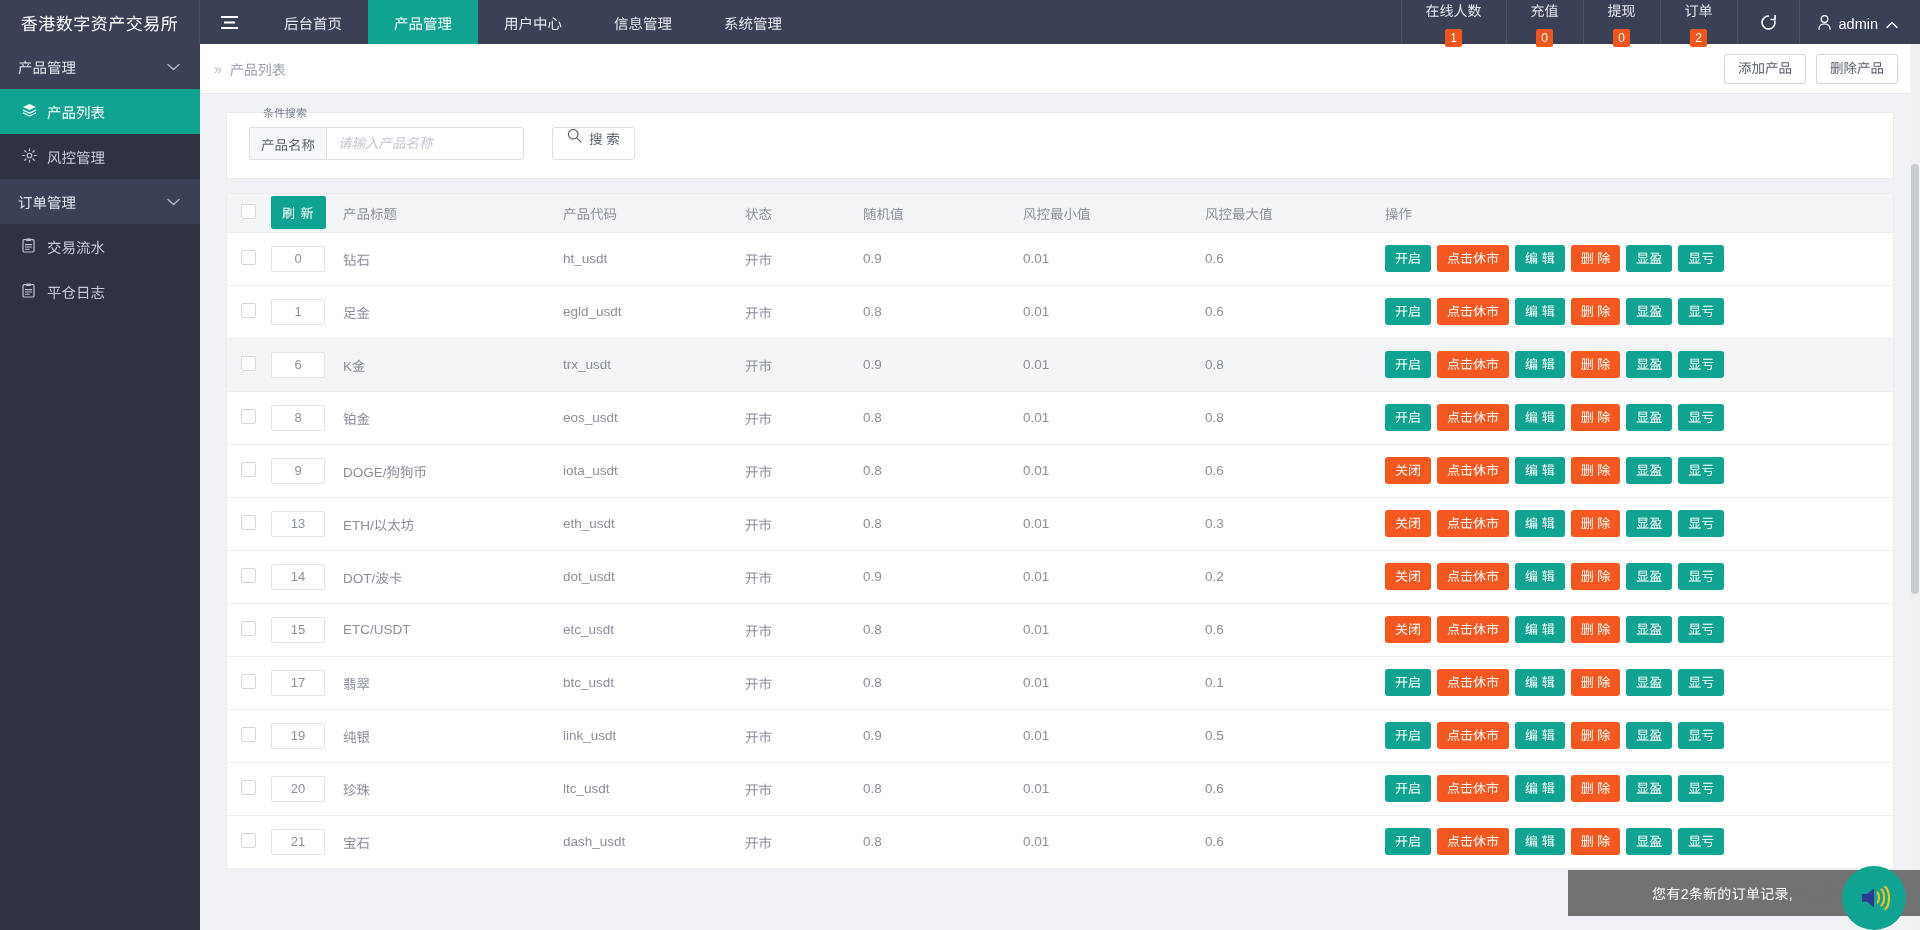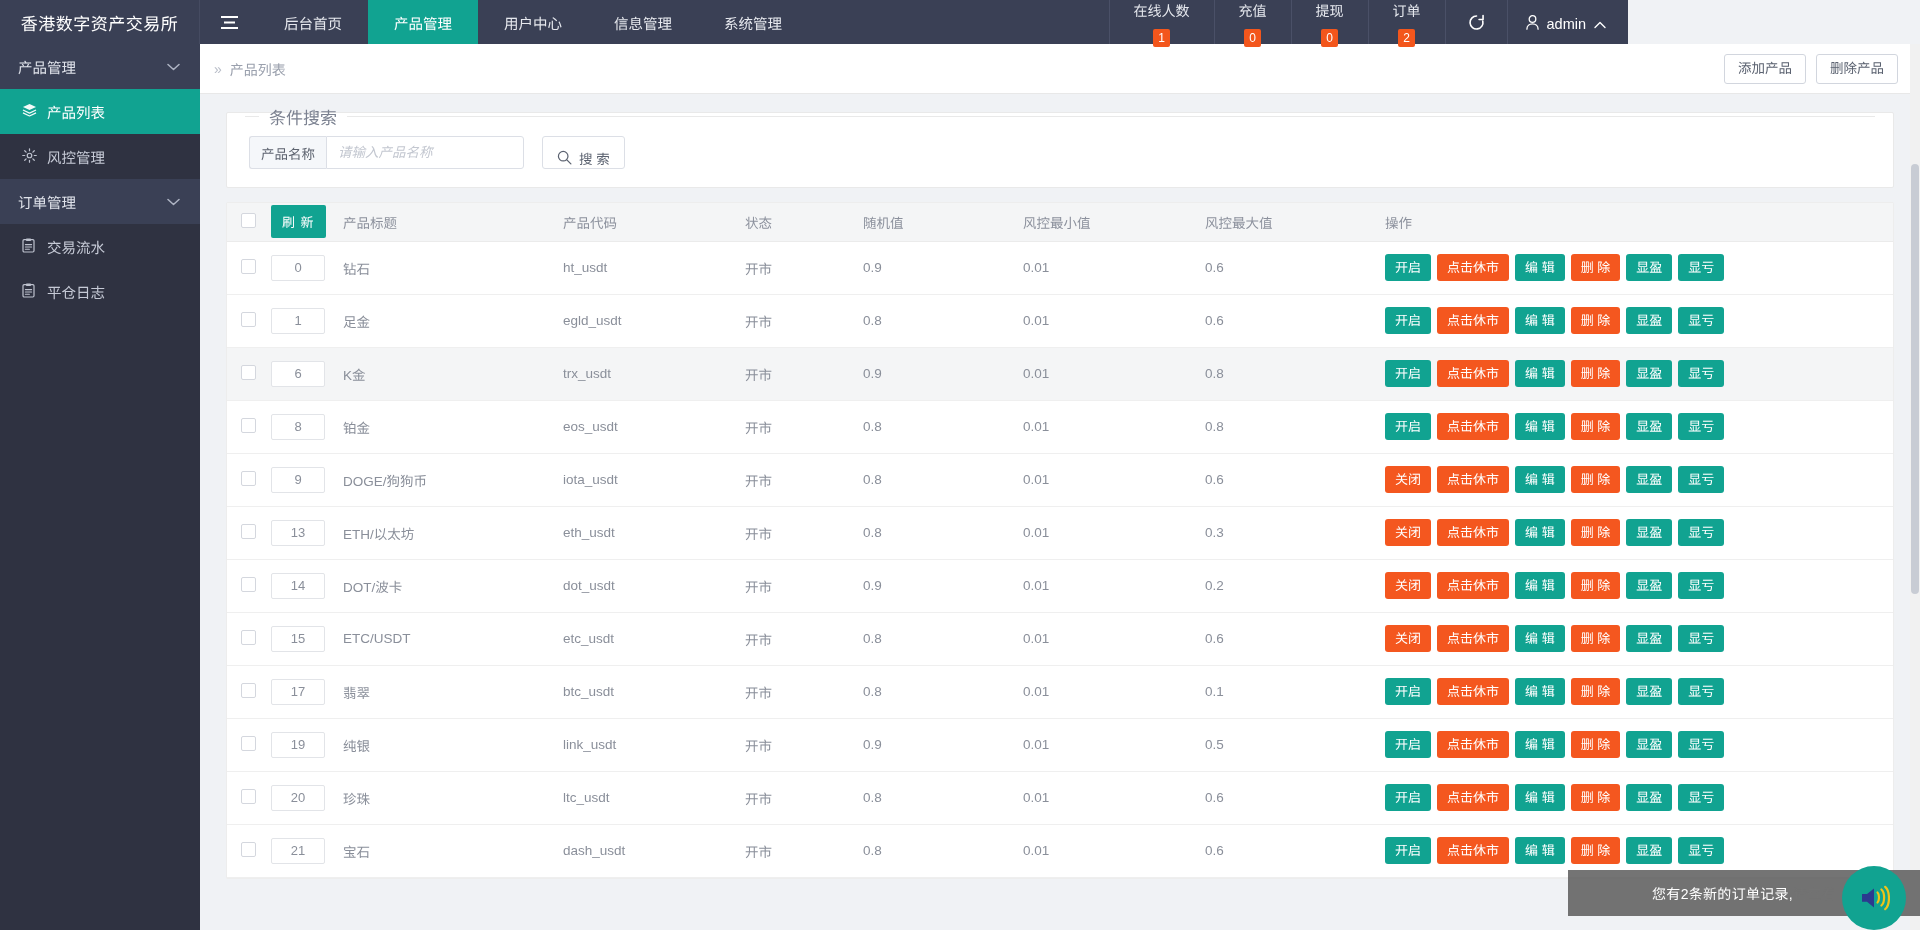--- a/index.html
+++ b/index.html
@@ -7,21 +7,21 @@
   html, body {
     width: 1920px; height: 930px;
     font-family: "Liberation Sans", "DejaVu Sans", sans-serif;
     background: #f0f2f5;
     overflow: hidden;
   }
   body { font-size: 14px; color: #444; }
 
   
   .topbar {
-    position: absolute; top: 0; left: 0; width: 1628px; height: 44px;
+    position: absolute; top: 0; left: 0; width: 1920px; height: 44px;
     background: #3a4055; display: flex; align-items: stretch;
     color: #fff; z-index: 40;
   }
   .brand {
     width: 200px; height: 44px; background: #3a4055;
     display: flex; align-items: center; justify-content: center;
     font-size: 17px; letter-spacing: .5px; color:#fff;
     border-right: 1px solid #454b61;
   }
   .hamburger {
@@ -89,43 +89,43 @@
     color: #5b6270; font-size: 13.5px; border-radius: 3px; cursor: pointer;
     margin-left: 10px; line-height: 28px;
   }
 
   .panelwrap { padding: 18px 26px 0 26px; }
   .searchcard {
     background: #fff; border: 1px solid #e9e9e9; border-radius: 2px;
     padding: 0 18px 18px 18px; position: relative;
   }
   .fieldset-legend {
-    position: relative; top: -9px; display:flex; align-items:center; gap:10px;
-    color:#7b8190; font-size:17px;
+    position: relative; top: -9px; display:flex; align-items:center; gap:4px;
+    color:#7b8190; font-size:11px;
   }
   .legend-line { flex:1; height:1px; background:#e9e9e9; }
   .legend-pre { width:14px; height:1px; background:#e9e9e9; }
-  .searchrow { display: flex; align-items: center; gap: 18px; margin-top: -2px; padding-left: 4px;}
+  .searchrow { display: flex; align-items: center; gap: 28px; margin-top: -2px; padding-left: 4px;}
   .input-group { display: flex; height: 33px; }
   .input-addon {
     border: 1px solid #dcdfe6; border-right: none; background: #f5f7fa;
     color: #5e6470; font-size: 13.5px; padding: 0 11px; display:flex; align-items:center;
     border-radius: 3px 0 0 3px;
   }
   .input-ctl {
     border: 1px solid #dcdfe6; width: 198px; padding: 0 11px;
     font-size: 13.5px; color: #5e6470; outline:none; border-radius: 0 3px 3px 0;
     font-family: "Liberation Sans", sans-serif;
     font-style: italic;
   }
   .input-ctl::placeholder { color: #c3c7d0; }
   .searchbtn {
     height: 33px; padding: 0 14px; border:1px solid #dcdfe6; background:#fff;
     color:#5b6270; font-size:13.5px; border-radius:3px; cursor:pointer;
-    display:flex; align-items:flex-end; gap:7px;
+    display:flex; align-items:flex-start; gap:7px;
   }
 
   
   .tablecard {
     margin: 14px 26px 0 26px; background: #fff;
     border: 1px solid #ededed; border-radius: 2px;
   }
   table.grid { width: 100%; border-collapse: collapse; table-layout: fixed; }
   table.grid thead th {
     background: #f4f5f6; height: 38px; text-align: left;

